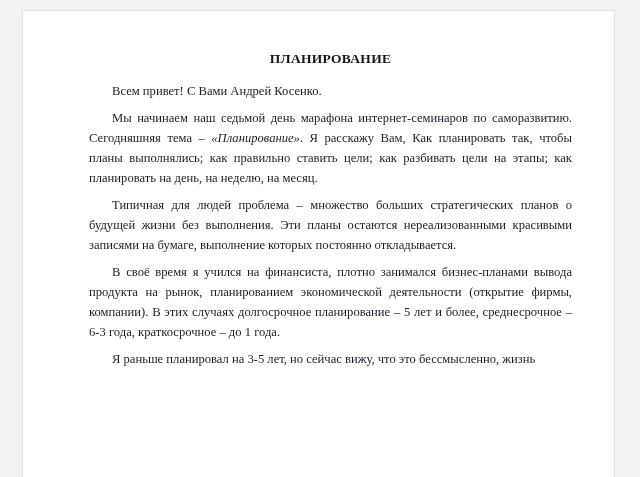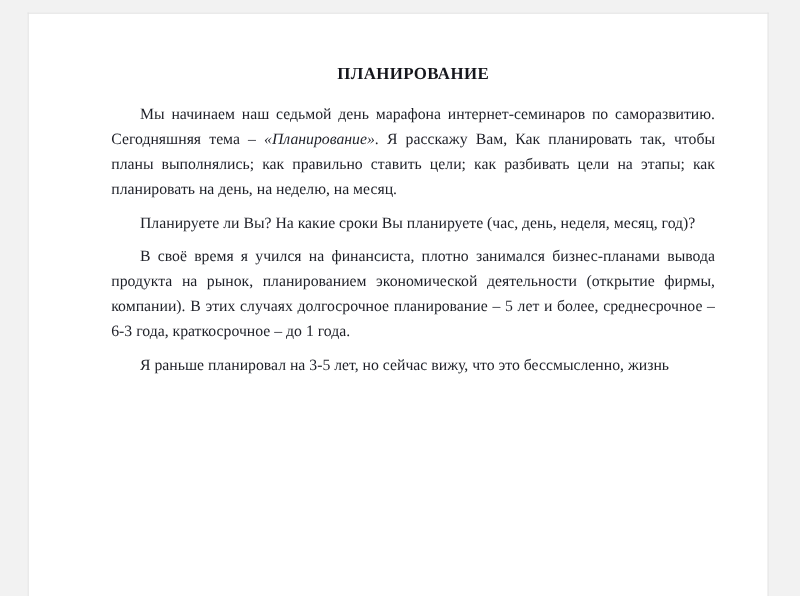--- a/index.html
+++ b/index.html
@@ -79,20 +79,21 @@
 </style>
 </head>
 <body>
 
 <div class="viewport">
   <div class="page-sheet">
     <div class="doc-body">
 
       <h1 class="doc-title">ПЛАНИРОВАНИЕ</h1>
 
+      <p class="doc-para">Всем привет! С Вами Андрей Косенко.</p>
       <p class="doc-para">Мы начинаем наш седьмой день марафона интернет-семинаров по саморазвитию. Сегодняшняя тема – <em>«Планирование»</em>. Я расскажу Вам, Как планировать так, чтобы планы выполнялись; как правильно ставить цели; как разбивать цели на этапы; как планировать на день, на неделю, на месяц.</p>
-      <p class="doc-para">Планируете ли Вы? На какие сроки Вы планируете (час, день, неделя, месяц, год)?</p>
+      <p class="doc-para">Типичная для людей проблема – множество больших стратегических планов о будущей жизни без выполнения. Эти планы остаются нереализованными красивыми записями на бумаге, выполнение которых постоянно откладывается.</p>
       <p class="doc-para">В своё время я учился на финансиста, плотно занимался бизнес-планами вывода продукта на рынок, планированием экономической деятельности (открытие фирмы, компании). В этих случаях долгосрочное планирование – 5 лет и более, среднесрочное – 6-3 года, краткосрочное – до 1 года.</p>
       <p class="doc-para">Я раньше планировал на 3-5 лет, но сейчас вижу, что это бессмысленно, жизнь</p>
 
     </div>
   </div>
 </div>
 
 </body></html>

